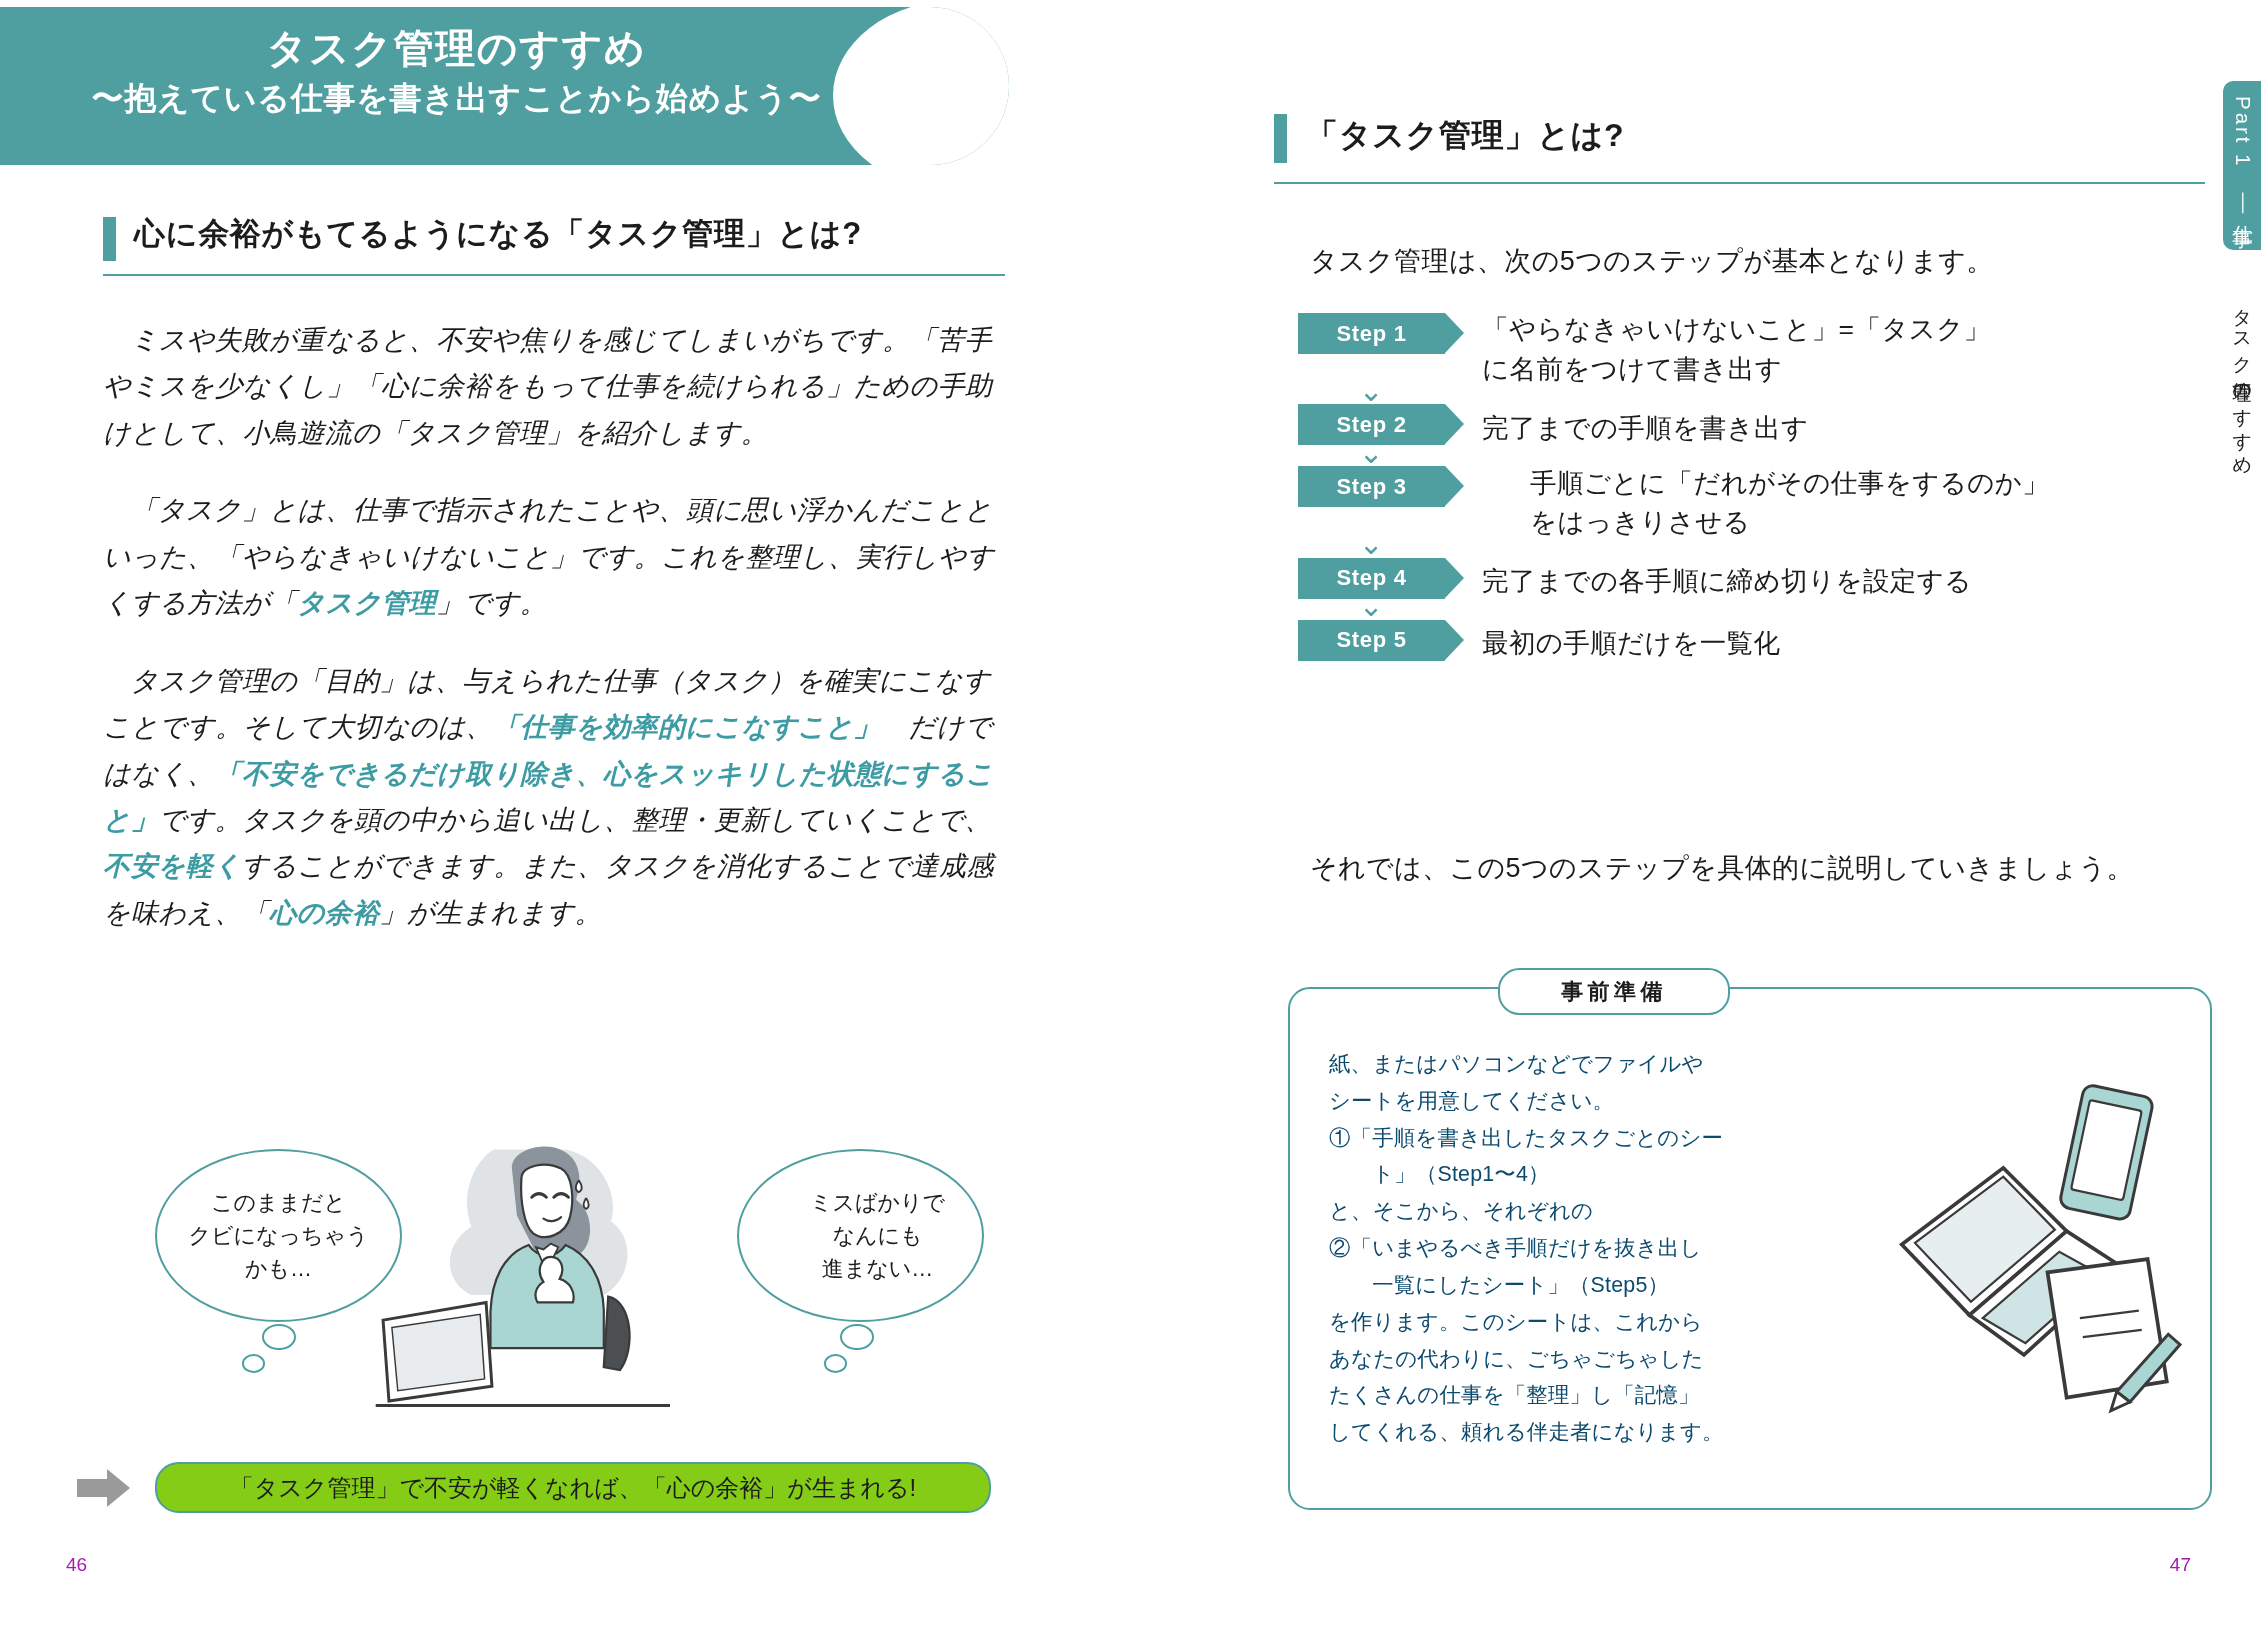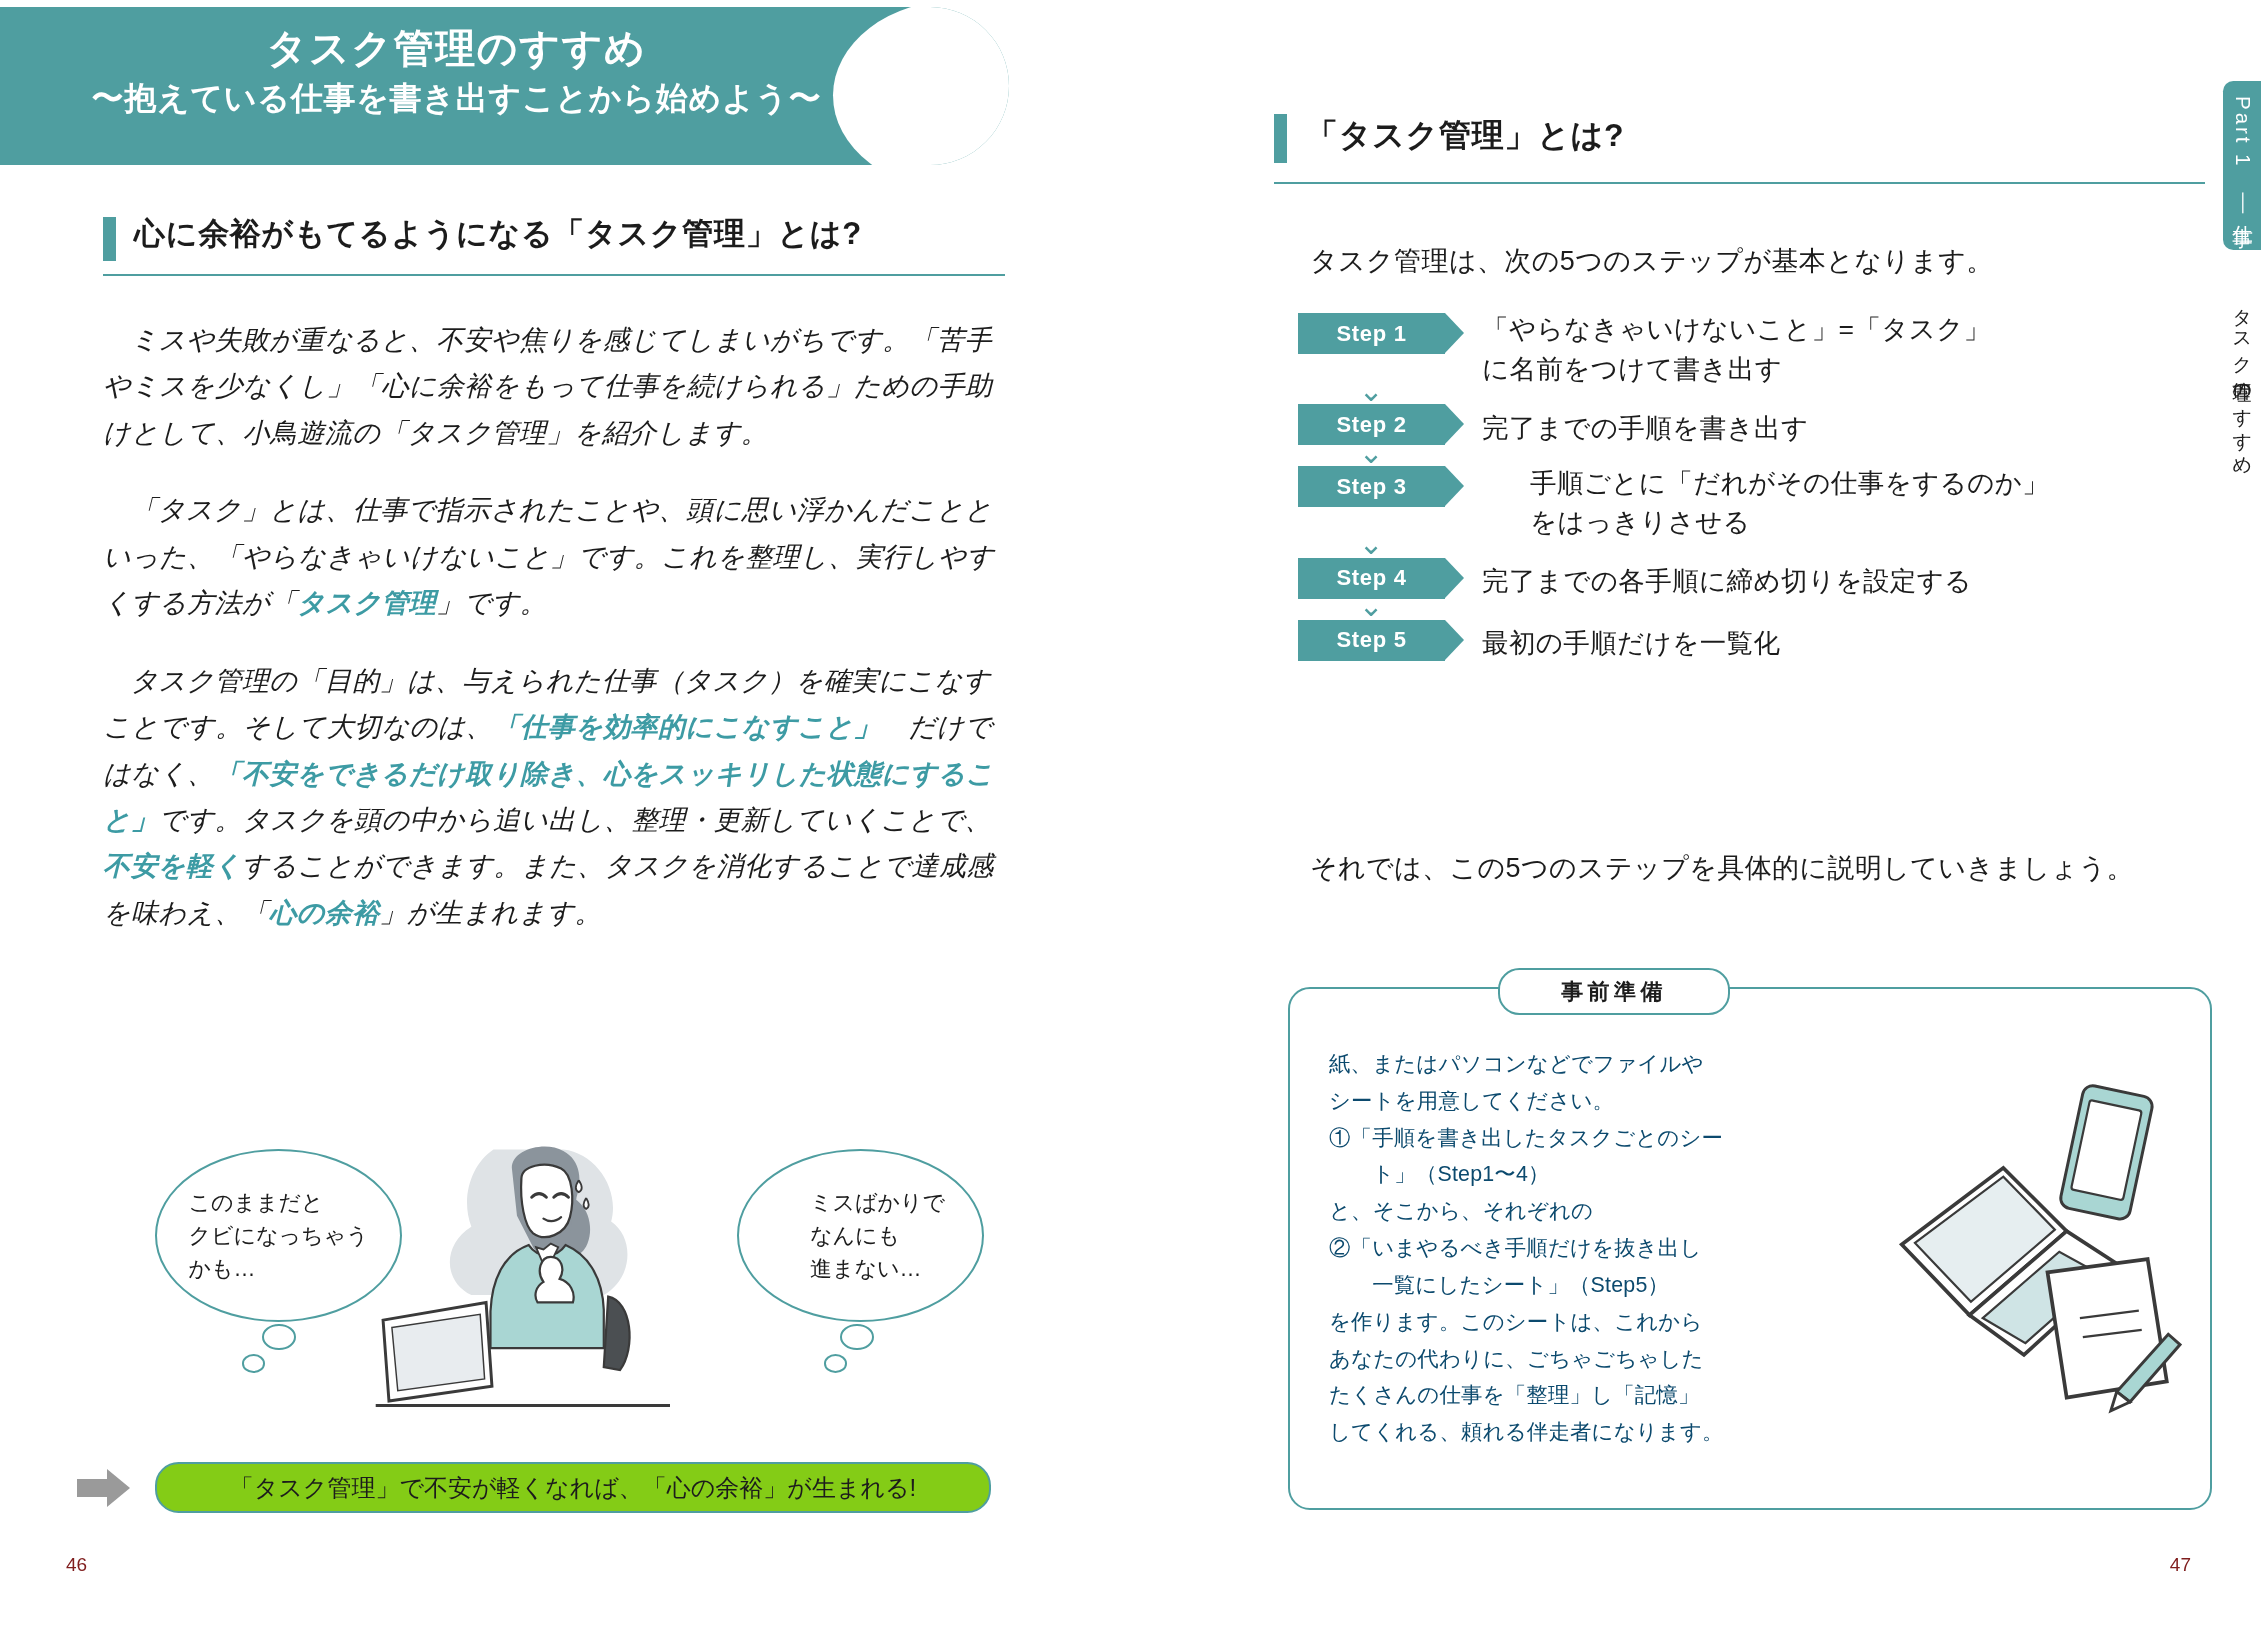--- a/index.html
+++ b/index.html
@@ -111,20 +111,21 @@
     width: 825px; height: 295px;
   }
   .bubble {
     position: absolute;
     border: 2.9px solid #4f9ea0;
     border-radius: 50%;
     background: #ffffff;
     display: flex;
     align-items: center;
     justify-content: center;
+    text-align: center;
     color: #1c1c1c;
     font-size: 22px;
     line-height: 1.5;
   }
   .bubble.left { left: 0px; top: 22px; width: 243px; height: 169px; }
   .bubble.right { left: 582px; top: 22px; width: 243px; height: 169px; }
   .bdot { position: absolute; border: 2.9px solid #4f9ea0; border-radius: 50%; background:#fff; }
 
   .footer-note {
     position: absolute;
@@ -152,21 +153,21 @@
     position: absolute; left: 29.5px; top: 0;
     width: 0; height: 0;
     border-top: 19px solid transparent;
     border-bottom: 19px solid transparent;
     border-left: 23.6px solid #9a9a9a;
   }
 
   .page-num {
     position: absolute;
     font-size: 19px;
-    color: #7f1d1d;
+    color: #a21caf;
   }
   .page-num.left { left: 66px; top: 1554px; }
   .page-num.right { right: 70px; top: 1554px; }
 
   
   .right-page {
     position: absolute;
     left: 1130px; top: 0;
     width: 1131px; height: 1635px;
   }

